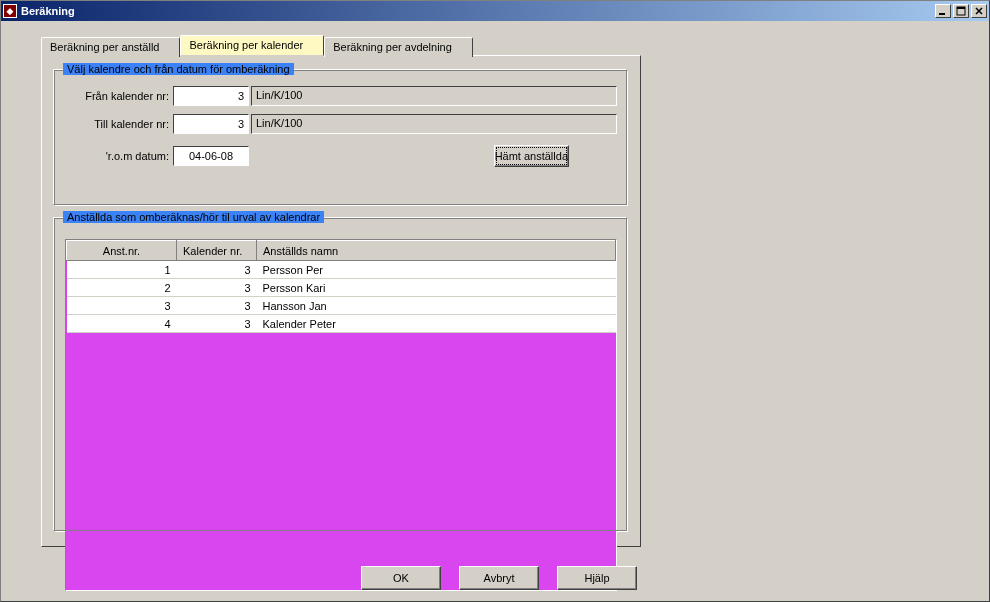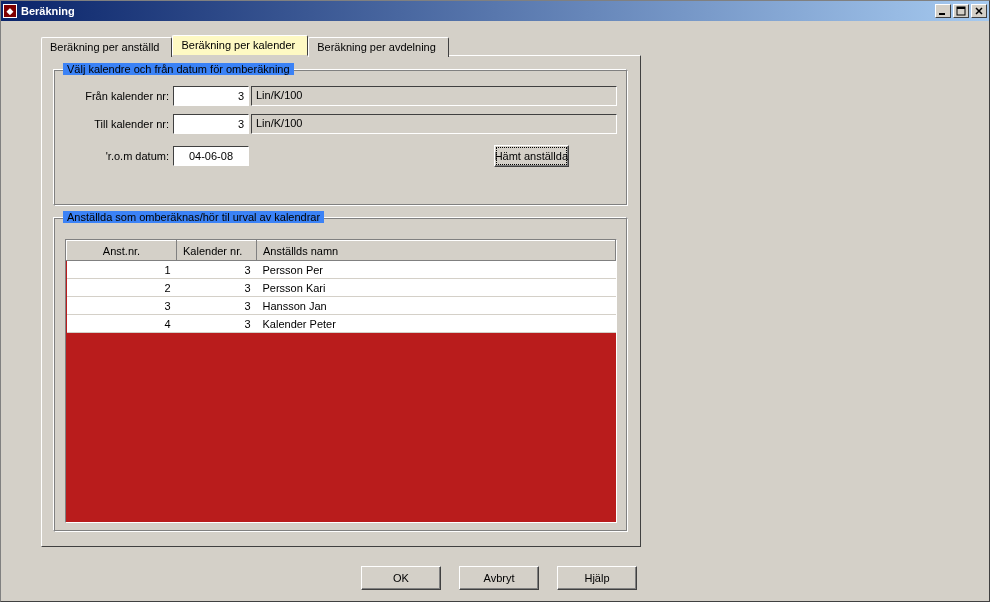--- a/index.html
+++ b/index.html
@@ -75,21 +75,21 @@
     }
     .client {
       padding: 14px 40px;
     }
     .tabs-row {
       display: flex;
       position: relative;
       z-index: 1;
     }
     .tab {
-      padding: 3px 12px 4px 8px;
+      padding: 3px 20px 4px 8px;
       border: 1px solid #fff;
       border-right-color: #404040;
       border-bottom: none;
       background: #d4d0c8;
       border-radius: 2px 2px 0 0;
       cursor: pointer;
       position: relative;
       margin-right: 0px;
     }
     .tab.active {
@@ -188,27 +188,27 @@
       padding: 3px 0;
       cursor: pointer;
       height: 22px;
       box-shadow: inset -1px -1px 0 #808080;
     }
     .btn-dotted {
       outline: 1px dotted #000;
       outline-offset: -3px;
     }
     .table-container {
-      background: #b91c1c;
+      background: #d946ef;
       border: 1px solid #404040;
       border-top-color:#808080;
       border-left-color:#808080;
       border-right-color: #fff;
       border-bottom-color: #fff;
-      height: 284px;
+      height: 352px;
       overflow: auto;
       margin-top: 6px;
     }
     .table {
       width: 100%;
       border-collapse: collapse;
     }
     .table th {
       background: #d4d0c8;
       border: 1px solid #808080;

